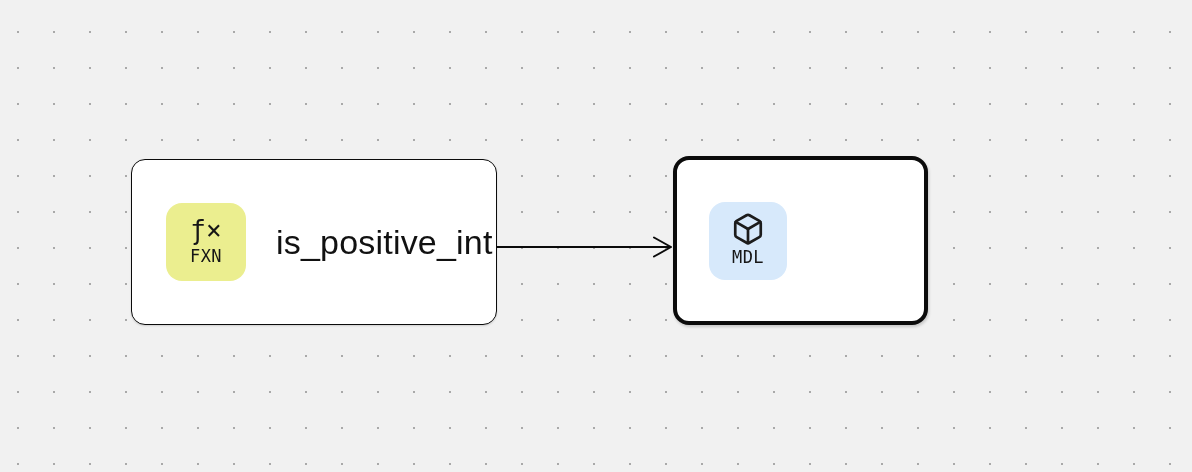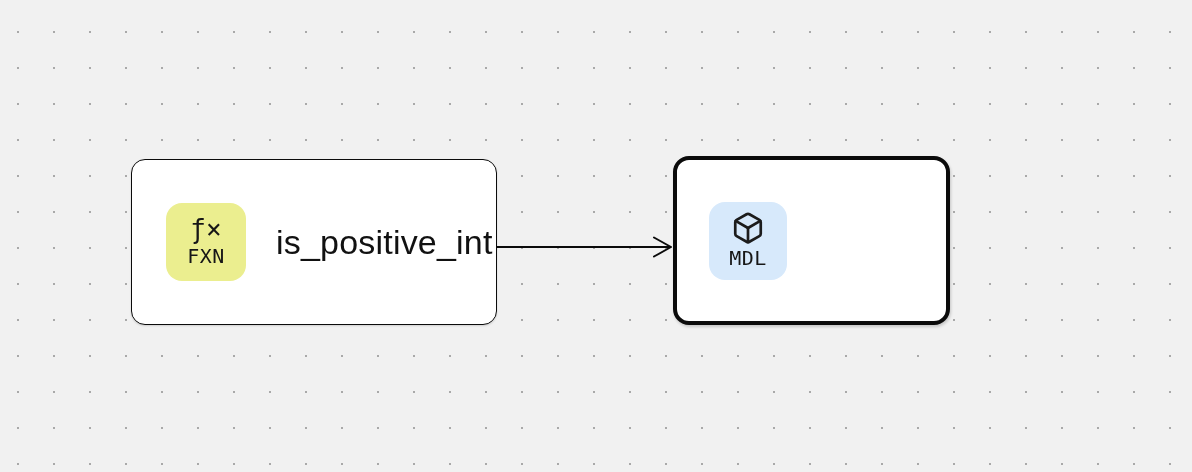--- a/index.html
+++ b/index.html
@@ -26,42 +26,42 @@
   .node--fxn {
     left: 131px; top: 159px;
     width: 366px; height: 166px;
     border-radius: 14px;
     padding-left: 34px;
     gap: 30px;
     box-shadow: 0 1px 2px rgba(0,0,0,0.14);
   }
   .node--mdl {
     left: 673px; top: 156px;
-    width: 277px; height: 169px;
+    width: 255px; height: 169px;
     border-radius: 16px;
     border-width: 4.5px;
     padding-left: 32px;
     gap: 30px;
     box-shadow: 1px 2px 3px rgba(0,0,0,0.18);
   }
   .badge {
     display: flex;
     flex-direction: column;
     align-items: center;
     justify-content: center;
     width: 80px; height: 78px;
     border-radius: 16px;
     font-family: "DejaVu Sans Mono", monospace;
     color: #161616;
     flex: none;
   }
   .badge--fxn { background: #ebee8f; }
   .badge--mdl { background: #d7e9fb; width: 78px; }
   .badge-glyph { font-size: 26px; line-height: 1.15; }
-  .badge-code { font-size: 20px; line-height: 1.25; letter-spacing: 0.5px; }
+  .badge-code { font-size: 17px; line-height: 1.25; letter-spacing: 0.5px; }
   .cube-icon { width: 34px; height: 34px; display: block; margin-bottom: 1px; }
   .node-label {
     font-size: 34px;
     font-weight: 500;
     letter-spacing: 0.2px;
     white-space: nowrap;
   }
   .edge-svg {
     position: absolute;
     left: 0; top: 0;

